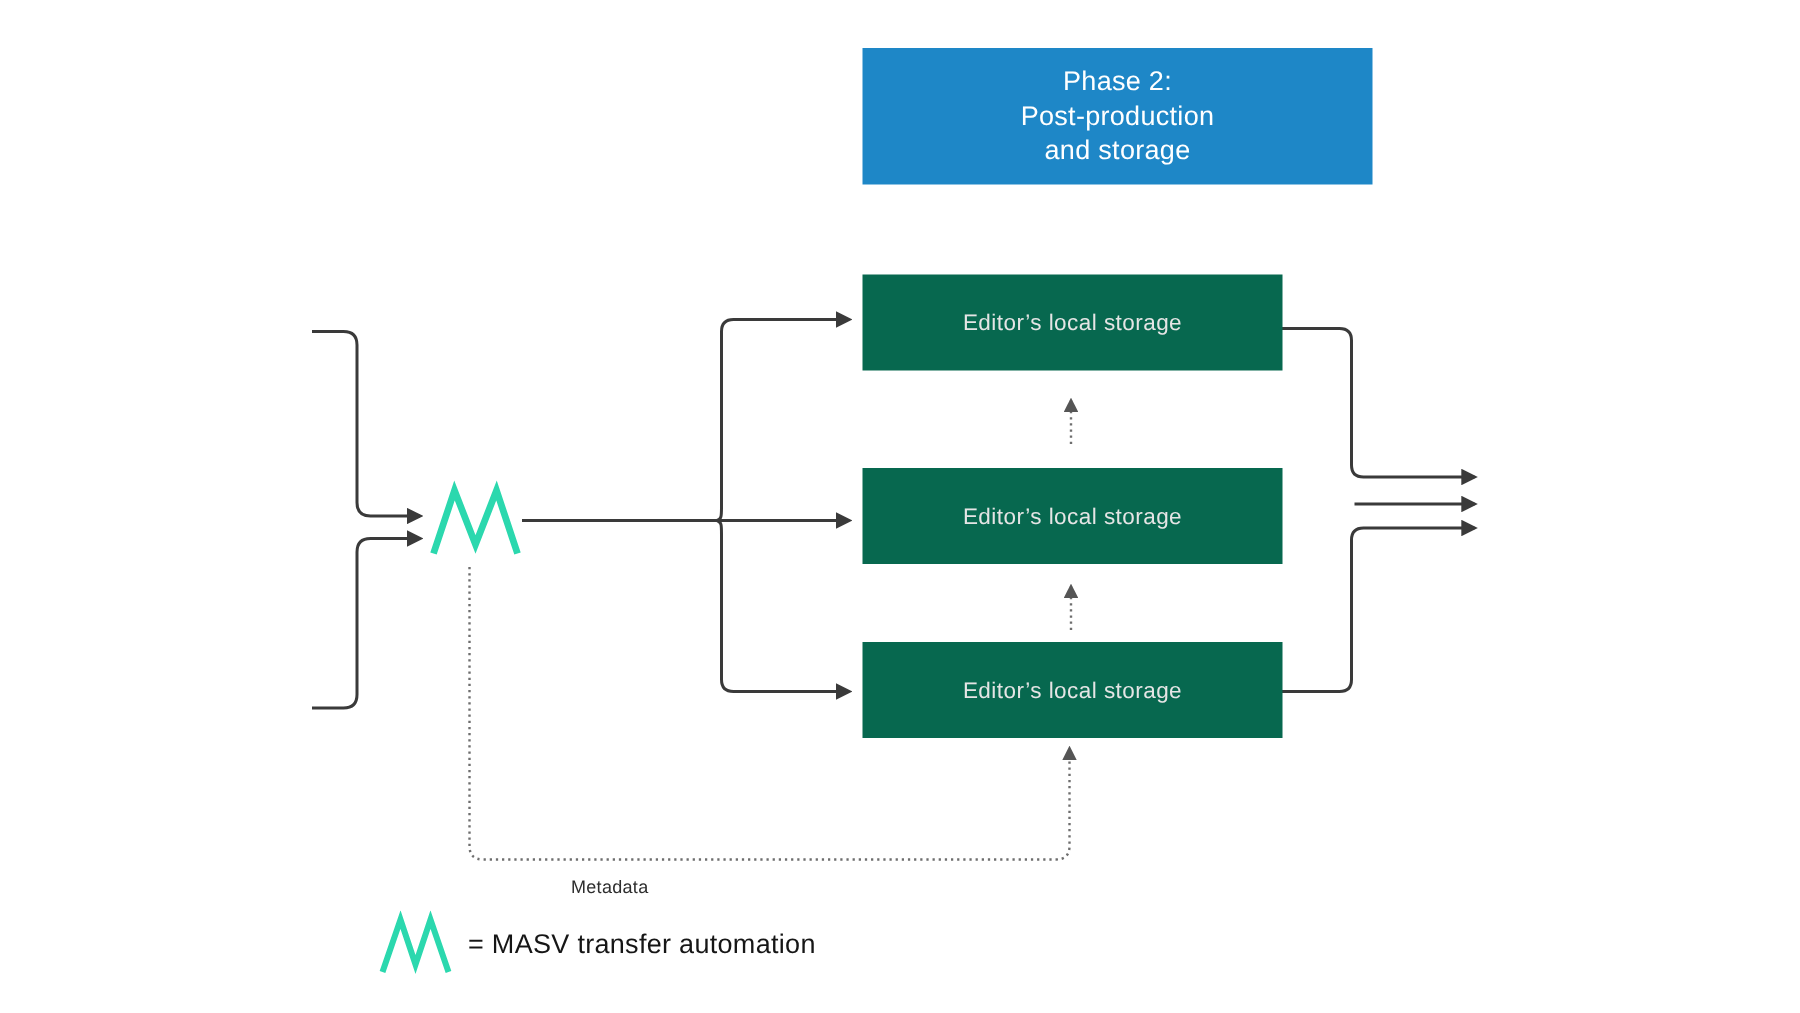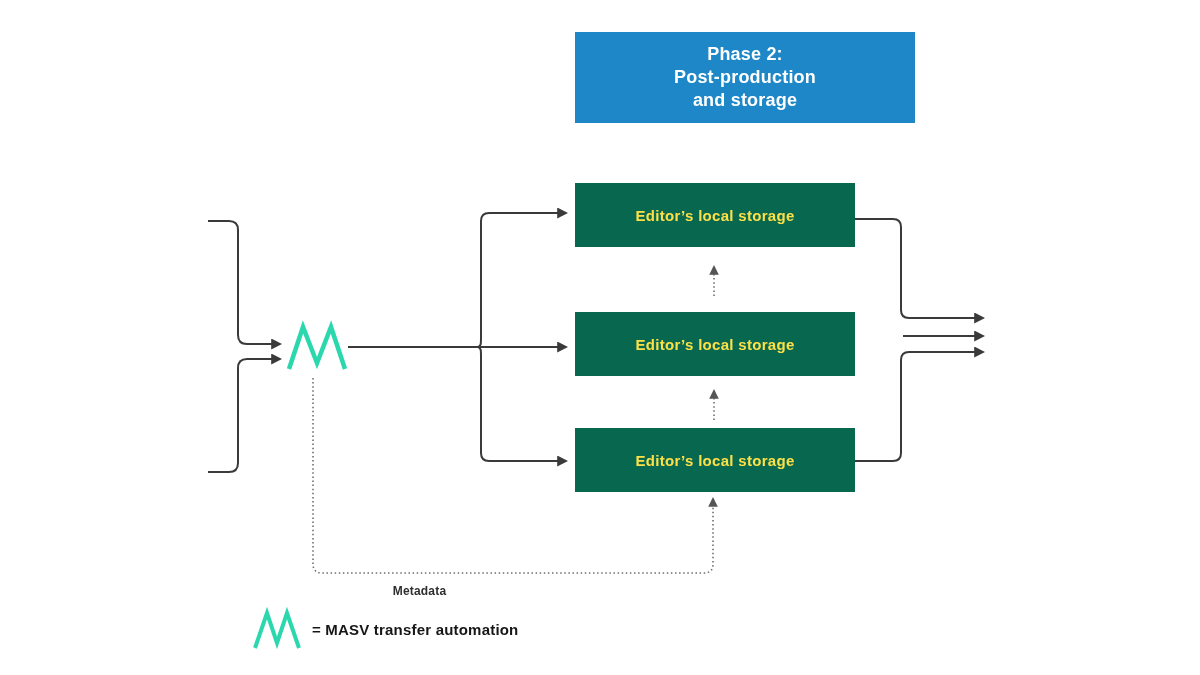--- a/index.html
+++ b/index.html
@@ -7,21 +7,20 @@
     padding: 0;
     background: #ffffff;
     font-family: "Liberation Sans", sans-serif;
   }
   .canvas {
     position: relative;
     width: 1200px;
     height: 675px;
     background: #ffffff;
     overflow: hidden;
-    font-weight: bold;
   }
   .connectors {
     position: absolute;
     left: 0;
     top: 0;
     width: 1200px;
     height: 675px;
     pointer-events: none;
   }
   .banner {
@@ -40,51 +39,51 @@
     font-size: 18px;
     line-height: 23px;
     letter-spacing: 0.2px;
   }
   .storage-box {
     position: absolute;
     left: 575px;
     width: 280px;
     height: 64px;
     background: #07684F;
-    color: #fde047;
+    color: #e5e5e5;
     display: flex;
     align-items: center;
     justify-content: center;
     font-size: 15px;
     letter-spacing: 0.3px;
   }
   .box-1 { top: 183px; }
   .box-2 { top: 312px; }
   .box-3 { top: 428px; }
   .metadata-label {
     position: absolute;
-    left: 357px;
+    left: 344px;
     top: 584px;
     width: 125px;
     text-align: center;
     font-size: 12px;
     color: #2e2e2e;
     letter-spacing: 0.2px;
   }
   .legend {
     position: absolute;
     left: 250px;
     top: 605px;
     height: 48px;
     display: flex;
     align-items: center;
   }
   .legend-text {
     margin-left: 10px;
-    font-size: 15px;
+    font-size: 18px;
     color: #161616;
     letter-spacing: 0.2px;
   }
 </style>
 </head>
 <body>
 
 <div class="canvas">
 
   <svg class="connectors" viewBox="0 0 1200 675" xmlns="http://www.w3.org/2000/svg">

